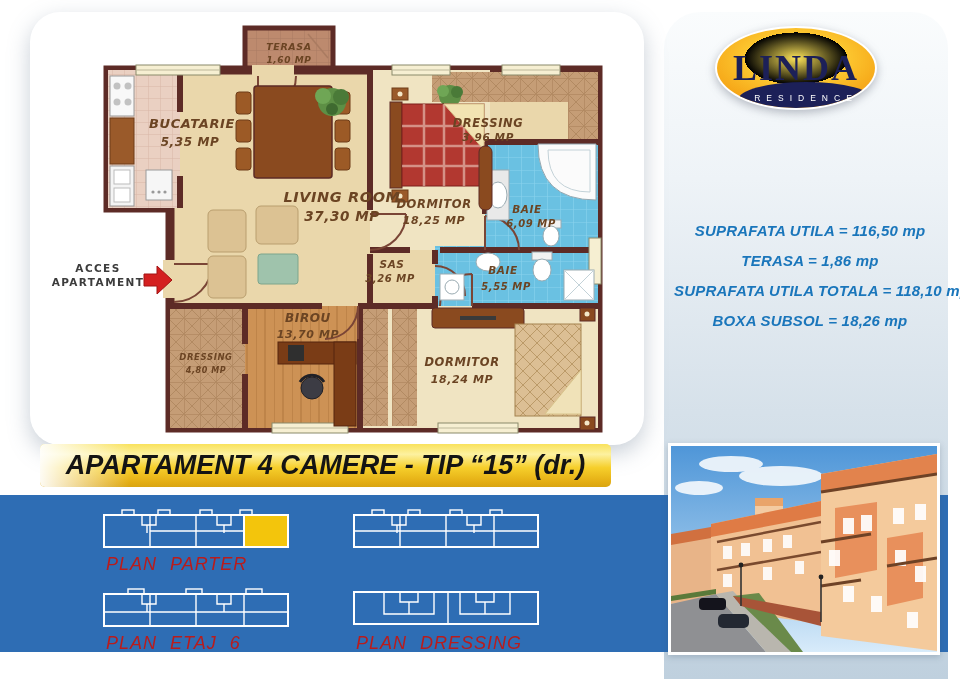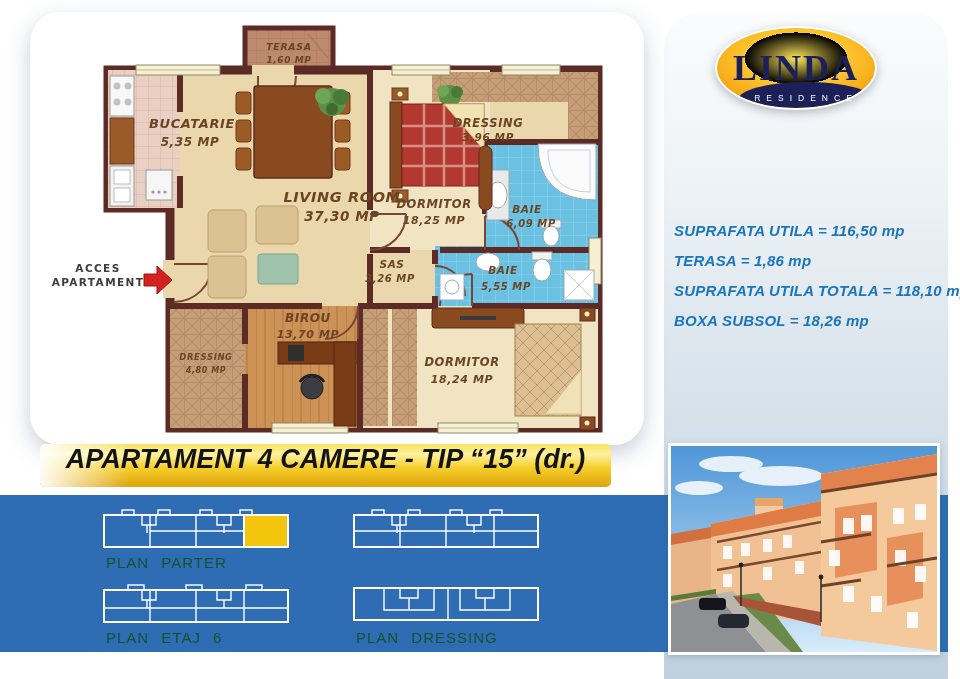--- a/index.html
+++ b/index.html
@@ -5,48 +5,48 @@
   html,body{margin:0;padding:0;background:#fff;}
   .page{position:relative;width:960px;height:679px;overflow:hidden;background:#ffffff;
         font-family:"Liberation Sans",sans-serif;}
 
   
   .right-panel{position:absolute;left:664px;top:12px;width:284px;height:667px;
     border-radius:36px 36px 0 0;
     background:linear-gradient(180deg,#fafcfd 0%,#eef3f7 25%,#d6e1ea 60%,#bfd0de 100%);}
   .logo-wrap{position:absolute;left:712px;top:24px;width:168px;height:92px;
     filter:drop-shadow(0 3px 5px rgba(60,70,90,.35));}
-  .info-block{position:absolute;left:674px;top:222px;width:272px;}
+  .info-block{position:absolute;left:674px;top:222px;width:272px;text-align:center;}
   .info-line{font-style:italic;font-weight:bold;font-size:15px;color:#1a76bb;
     letter-spacing:.2px;margin:0 0 12px 0;line-height:18px;white-space:nowrap;}
 
   
   .card{position:absolute;left:30px;top:12px;width:614px;height:433px;background:#fff;
     border-radius:30px;box-shadow:0 8px 22px rgba(110,130,150,.38);}
   .fp-svg{position:absolute;left:40px;top:14px;}
 
   .fp-label{font-family:"DejaVu Sans",sans-serif;font-style:italic;font-weight:bold;
     fill:#6b4423;letter-spacing:.6px;}
   .fp-access{font-family:"DejaVu Sans",sans-serif;fill:#3c3c3c;letter-spacing:1.4px;font-weight:bold;}
 
   
   .banner{position:absolute;left:40px;top:444px;width:571px;height:43px;border-radius:5px;
     background:linear-gradient(180deg,#f9e25c 0%,#fdf1a0 24%,#f6cf2b 55%,#e4ae14 88%,#d9a511 100%);
-    display:flex;align-items:flex-start;justify-content:center;overflow:hidden;}
+    display:flex;align-items:center;justify-content:center;overflow:hidden;}
   .banner:before{content:"";position:absolute;left:0;top:0;bottom:0;width:90px;
     background:linear-gradient(90deg,rgba(255,255,255,.95),rgba(255,255,255,0));}
   .banner-text{position:relative;font-size:27px;font-style:italic;font-weight:bold;color:#141414;}
 
   
   .blue-band{position:absolute;left:0;top:495px;width:948px;height:157px;background:#2e6db4;}
   .plans{position:absolute;left:98px;top:505px;width:478px;display:grid;
     grid-template-columns:208px 208px;column-gap:42px;row-gap:9px;}
   .plan{display:flex;flex-direction:column;}
   .plan svg{display:block;}
-  .plan-label{margin:3px 0 0 8px;color:#14532d;font-size:15px;
+  .plan-label{margin:3px 0 0 8px;color:#b91c1c;font-style:italic;font-size:18px;
     letter-spacing:1px;word-spacing:7px;}
   .thumb-line{stroke:#ffffff;stroke-width:2;fill:none;}
   .thumb-thin{stroke:#ffffff;stroke-width:1.4;fill:none;}
   .thumb-fill{fill:#2e6db4;stroke:#ffffff;stroke-width:2;}
 
   
   .photo-frame{position:absolute;left:668px;top:443px;width:272px;height:212px;background:#ffffff;
     padding:3px;box-sizing:border-box;box-shadow:0 2px 6px rgba(60,80,100,.25);}
   .photo-frame svg{display:block;}
 </style>

